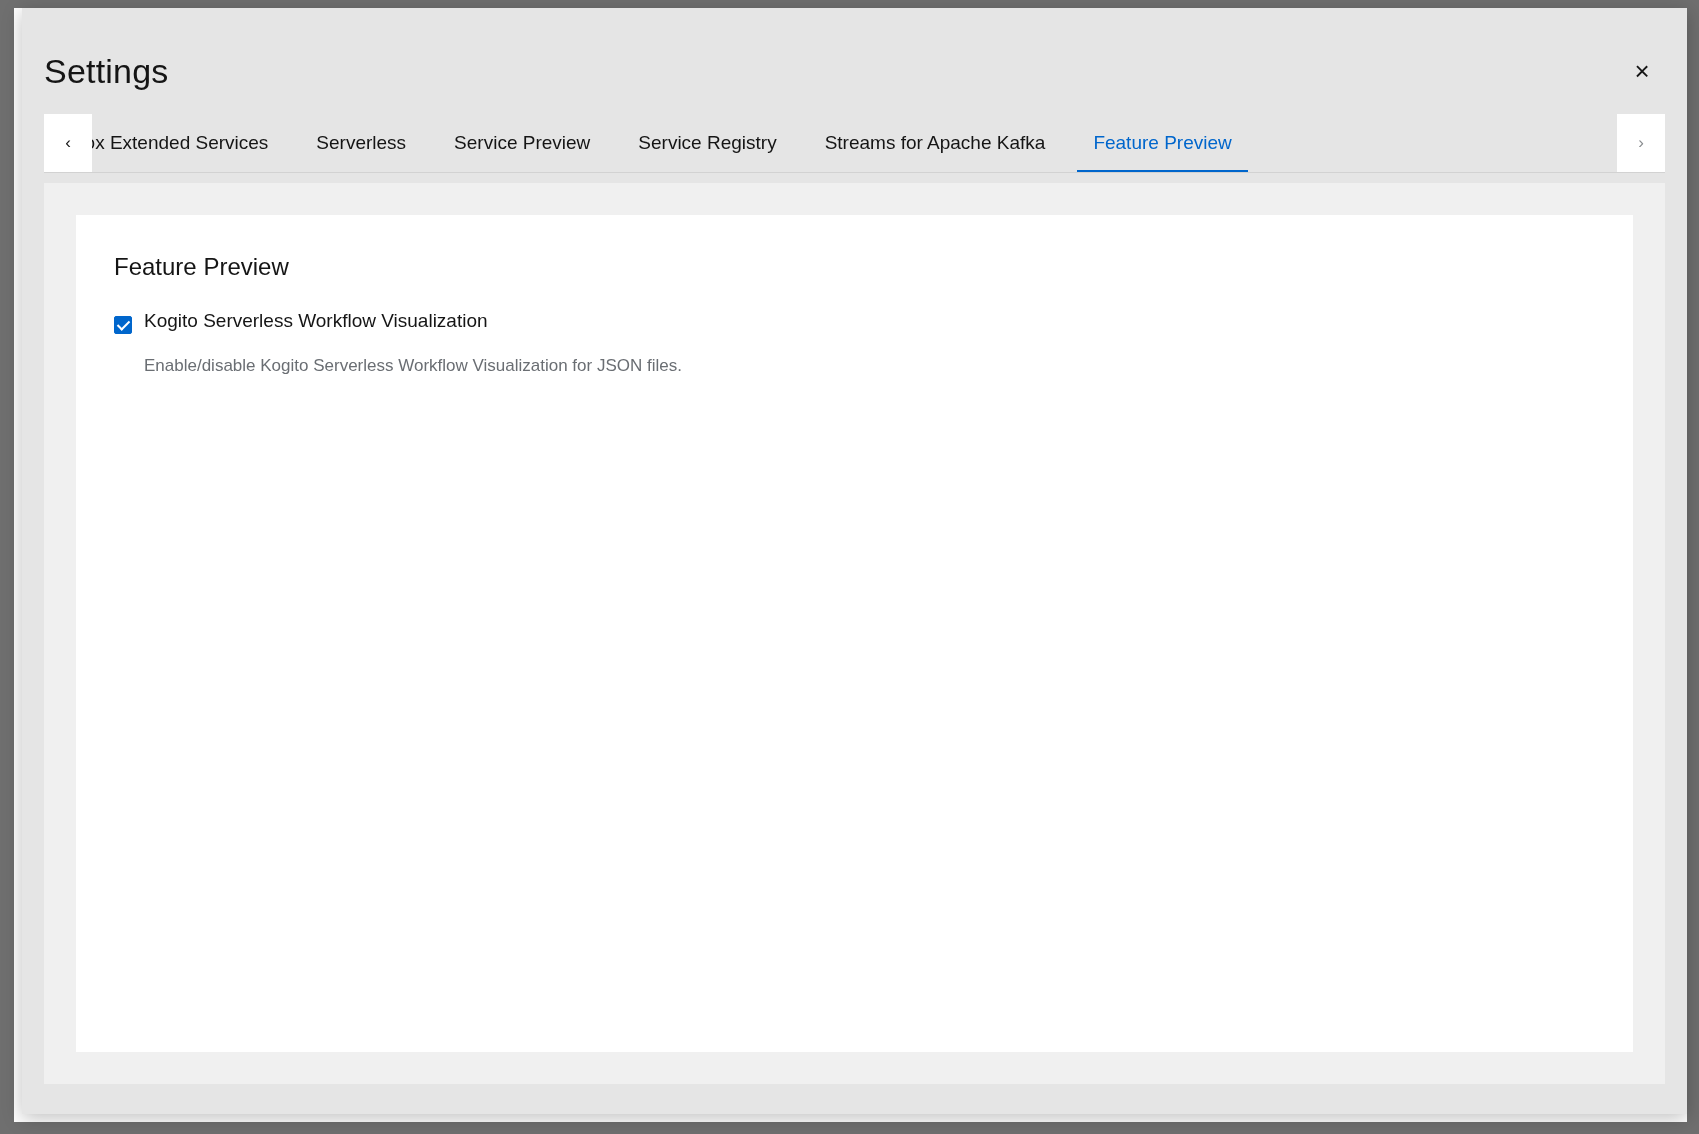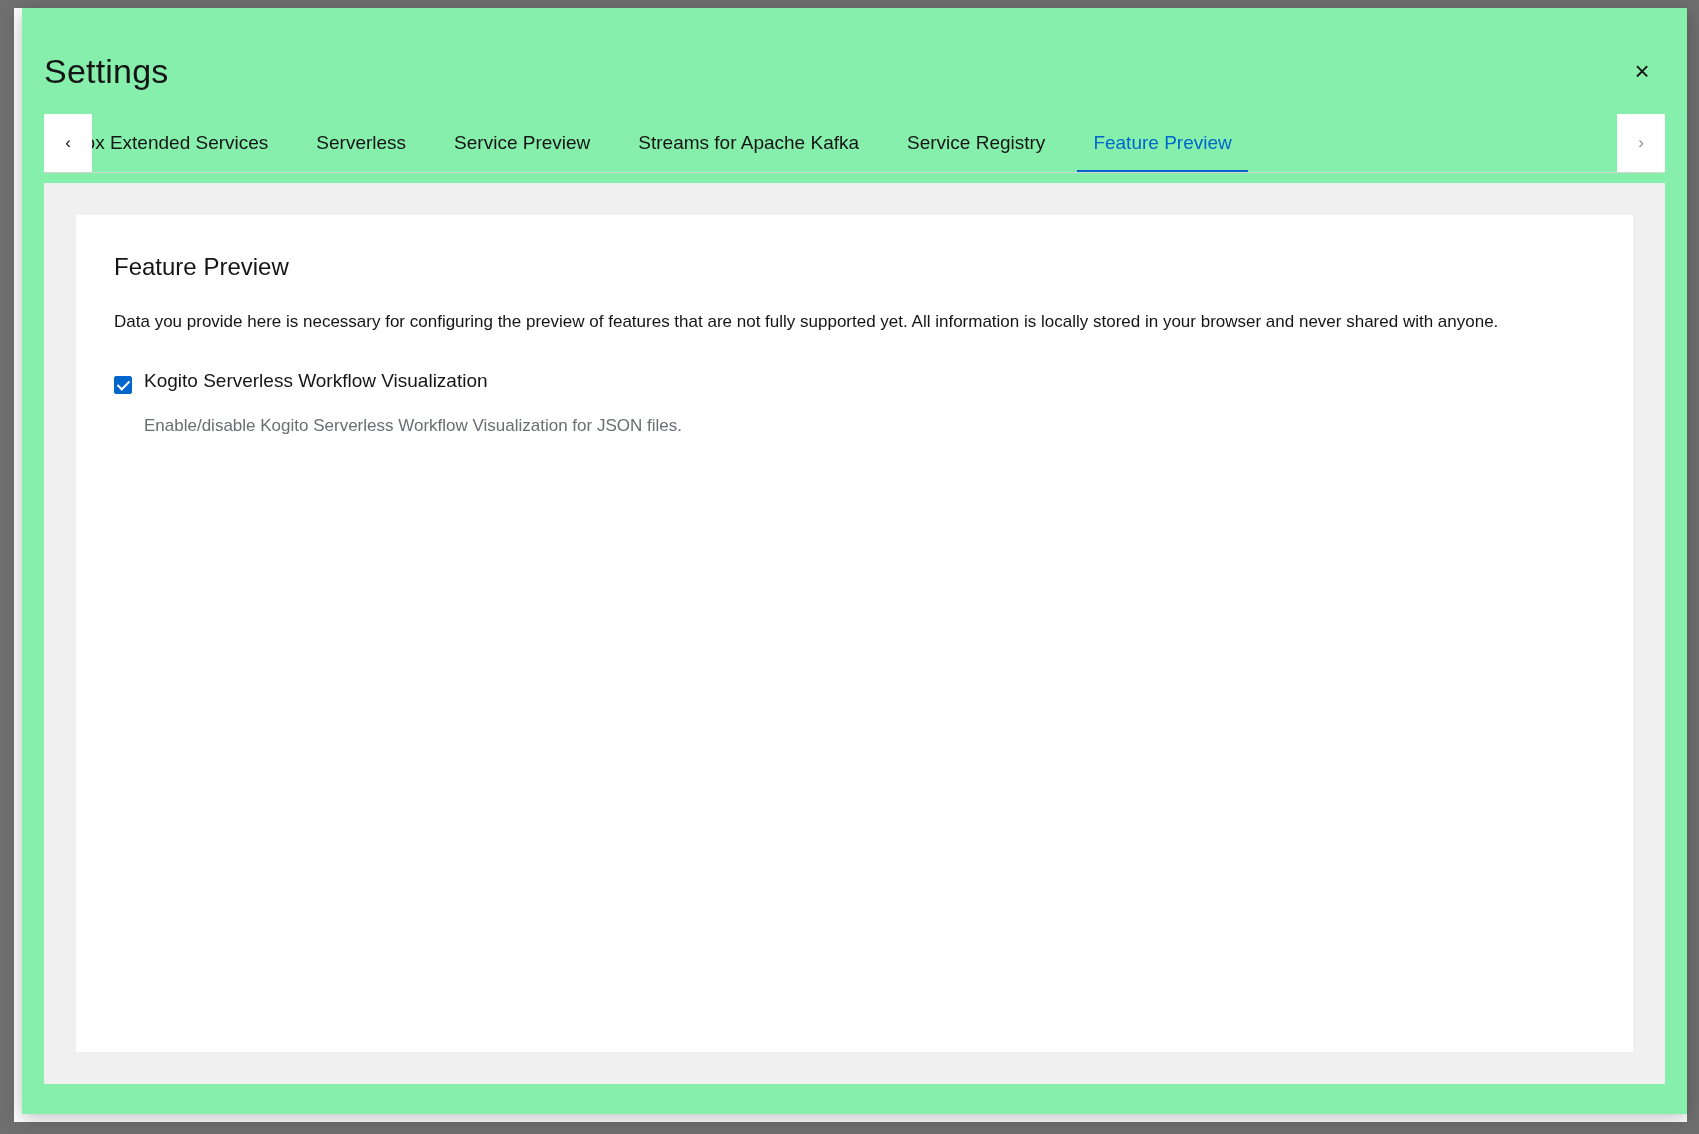--- a/index.html
+++ b/index.html
@@ -60,21 +60,21 @@
     width: 12px; height: 1134px;
     background: #6f6f6f;
   }
 
   .modal {
     position: absolute;
     left: 22px;
     top: 8px;
     width: 1665px;
     height: 1106px;
-    background: #86efac;
+    background: #e5e5e5;
     box-shadow: 0 4px 18px rgba(0,0,0,0.25);
     box-sizing: border-box;
     overflow: hidden;
   }
 
   .modal-header {
     position: relative;
     height: 106px;
   }
   .modal-title {
@@ -270,31 +270,30 @@
       <div class="modal-title">Settings</div>
       <button class="close-btn">×</button>
     </div>
 
     <div class="tabbar">
       <button class="tab-scroll-btn left">‹</button>
       <div class="tabs">
         <button class="tab clipped">box Extended Services</button>
         <button class="tab">Serverless</button>
         <button class="tab">Service Preview</button>
+        <button class="tab">Service Registry</button>
         <button class="tab">Streams for Apache Kafka</button>
-        <button class="tab">Service Registry</button>
         <button class="tab active">Feature Preview</button>
       </div>
       <button class="tab-scroll-btn right">›</button>
     </div>
 
     <div class="modal-body">
       <div class="card">
         <h2 class="section-title">Feature Preview</h2>
-        <p class="section-desc">Data you provide here is necessary for configuring the preview of features that are not fully supported yet. All information is locally stored in your browser and never shared with anyone.</p>
 
         <div>
           <div class="check-row">
             <div class="checkbox"></div>
             <div class="check-label">Kogito Serverless Workflow Visualization</div>
           </div>
           <div class="check-help">Enable/disable Kogito Serverless Workflow Visualization for JSON files.</div>
         </div>
       </div>
     </div>

